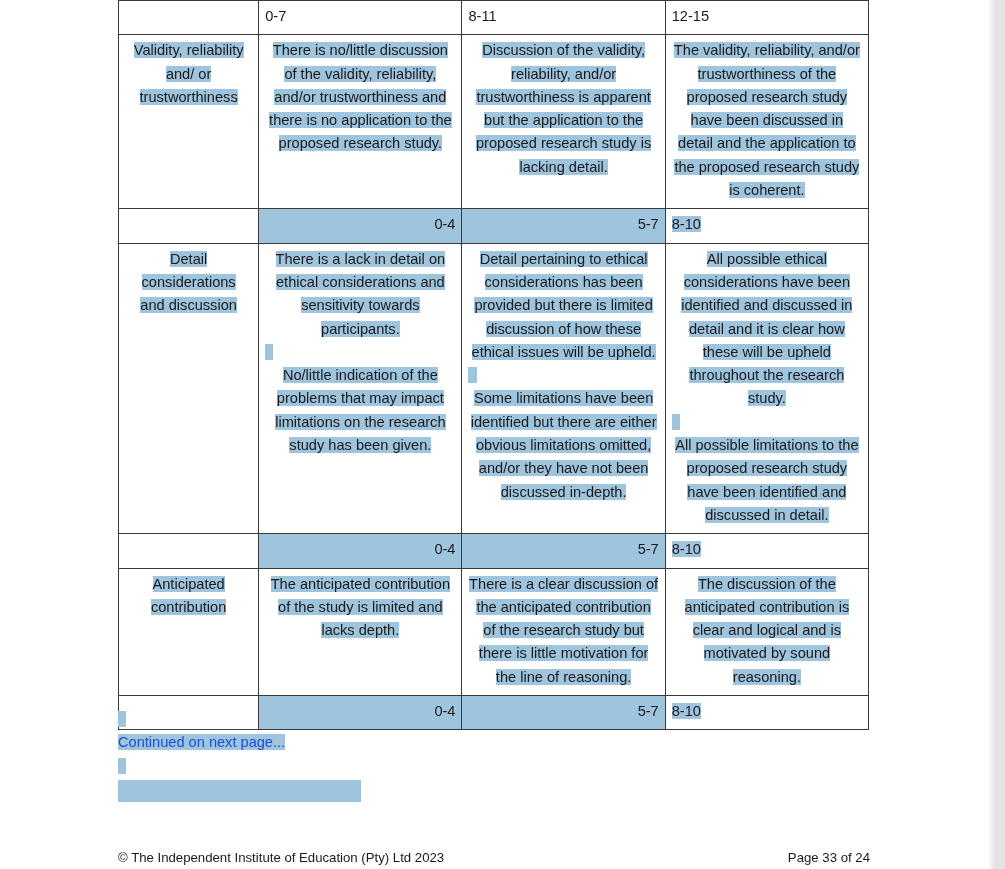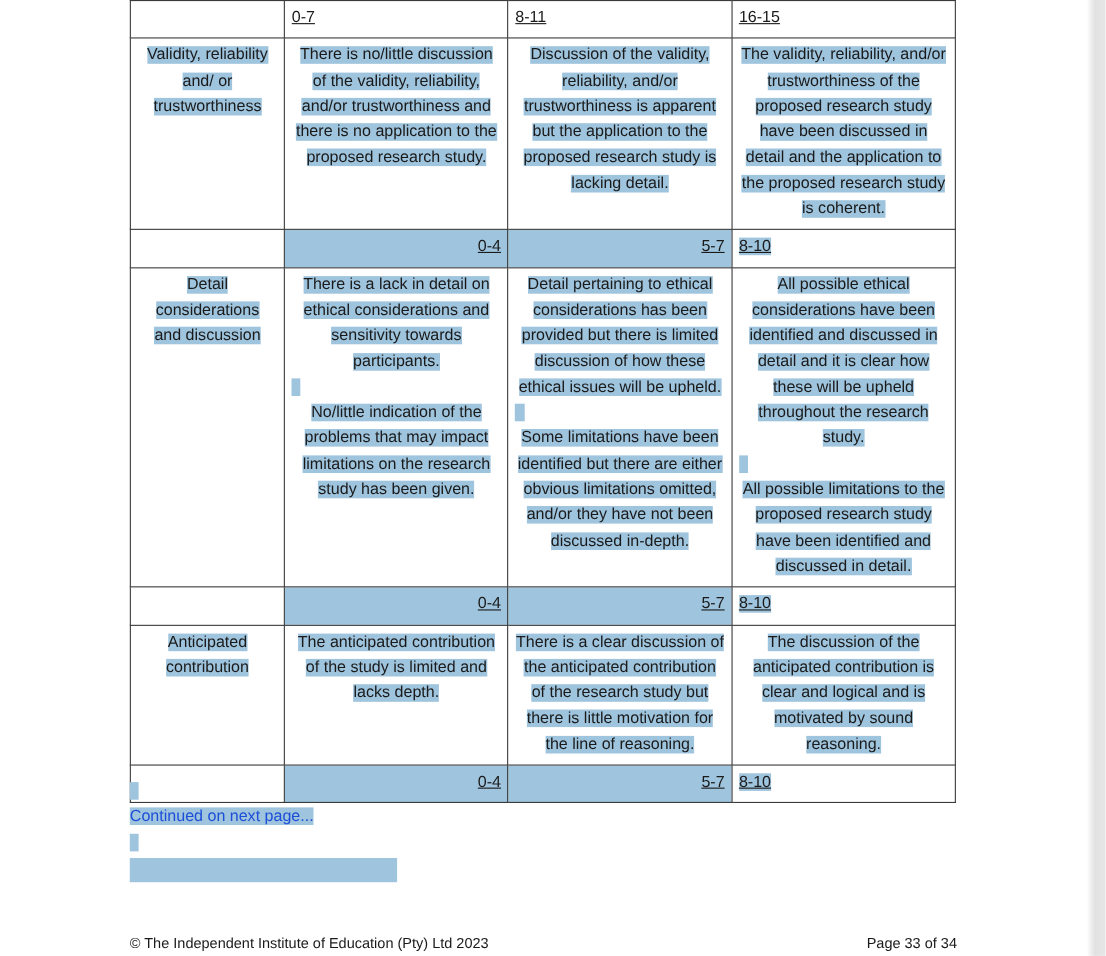--- a/index.html
+++ b/index.html
@@ -53,21 +53,20 @@
     color: #1a1a1a;
   }
   .col-criterion { width: 138px; }
   .col-band      { width: 200px; }
 
   
   .score-cell {
     padding-top: 1px;
     padding-bottom: 2px;
     height: 19px;
-    text-decoration: underline;
   }
 
   
   .hl {
     background: #9fc4dd;
     box-decoration-break: clone;
     -webkit-box-decoration-break: clone;
   }
   
   .score-cell.full-hl {
@@ -128,21 +127,21 @@
       <col class="col-band">
       <col class="col-band">
       <col class="col-band">
     </colgroup>
     <tbody>
 
       <tr>
         <td class="score-cell"></td>
         <td class="score-cell"><span>0-7</span></td>
         <td class="score-cell"><span>8-11</span></td>
-        <td class="score-cell"><span>16-15</span></td>
+        <td class="score-cell"><span>12-15</span></td>
       </tr>
 
       <tr>
         <td>
           <p class="cell-para"><span class="hl">Validity, reliability</span><br><span class="hl">and/ or</span><br><span class="hl">trustworthiness</span></p>
         </td>
         <td>
           <p class="cell-para"><span class="hl">There is no/little discussion of the validity, reliability, and/or trustworthiness and there is no application to the proposed research study.</span></p>
         </td>
         <td>
@@ -215,18 +214,18 @@
 
   <div id="after-table">
     <span class="blank-line"><span class="hl">&nbsp;</span></span>
     <div id="continued-line"><span class="hl">Continued on next page...</span></div>
     <span class="blank-line"><span class="hl">&nbsp;</span></span>
     <div id="selection-block"></div>
   </div>
 
   <div id="footer">
     <span>© The Independent Institute of Education (Pty) Ltd 2023</span>
-    <span>Page 33 of 34</span>
+    <span>Page 33 of 24</span>
   </div>
 
 </div>
 
 <div id="right-gutter"></div>
 
 </body></html>

